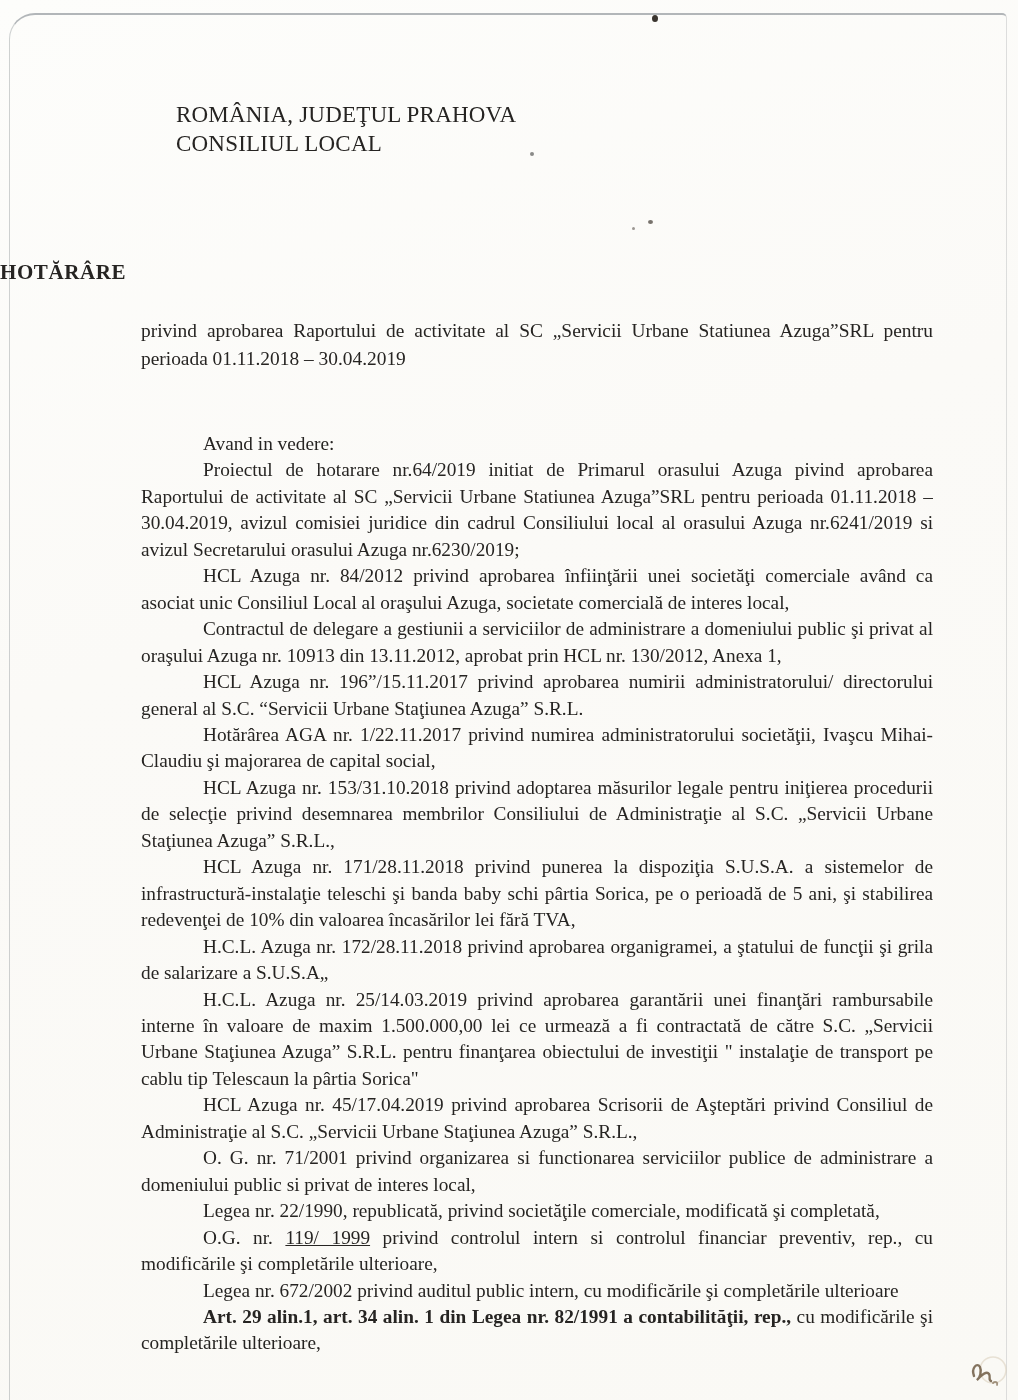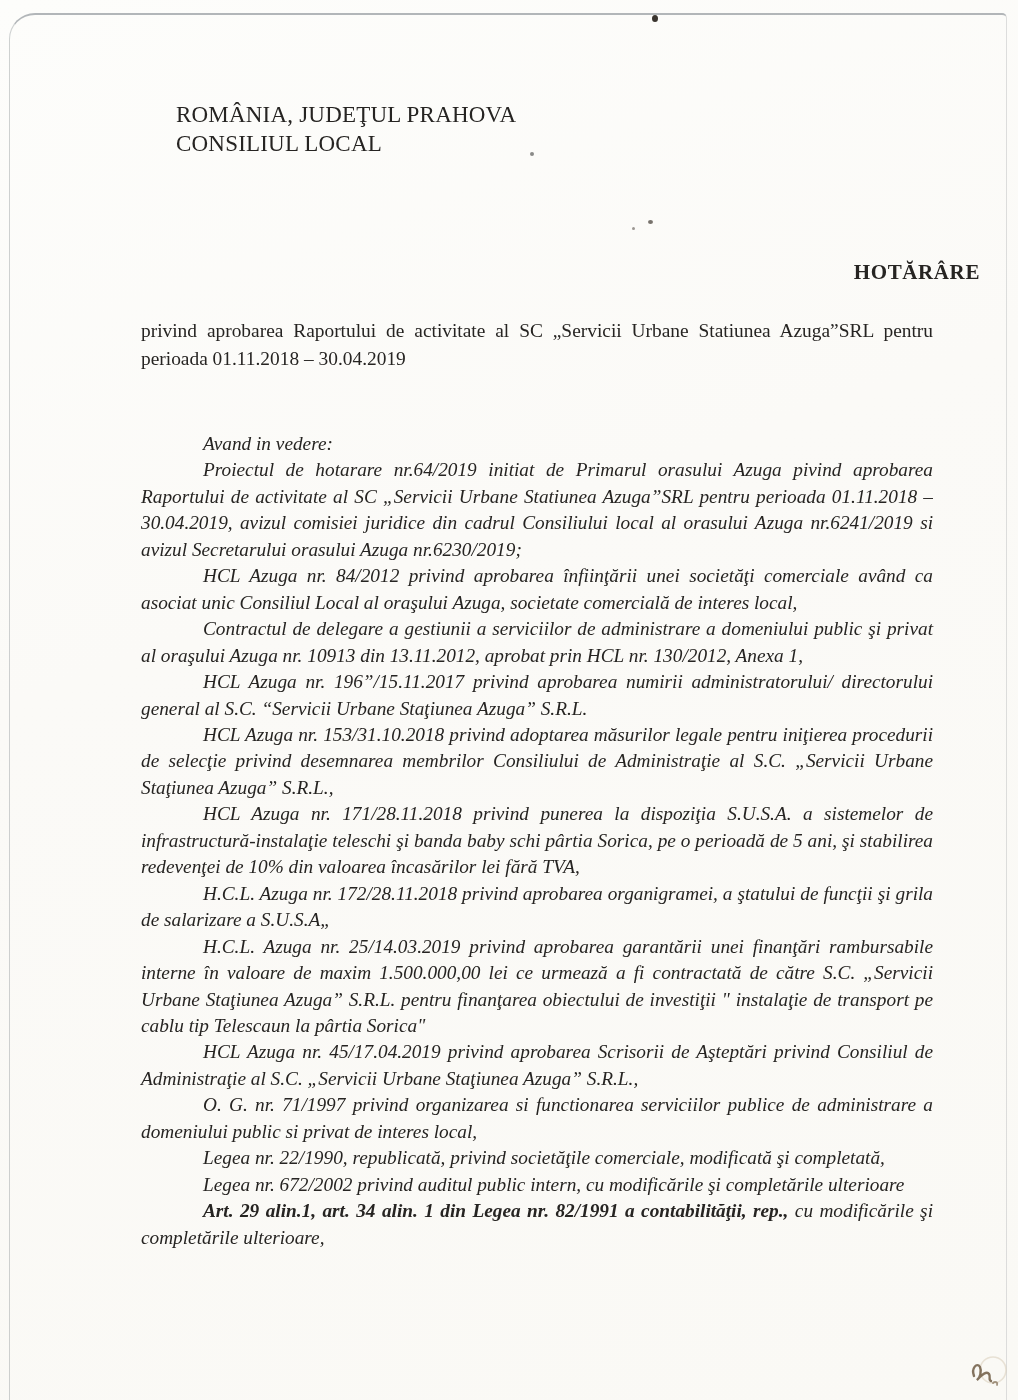--- a/index.html
+++ b/index.html
@@ -42,21 +42,21 @@
     line-height: 29px;
     letter-spacing: 0.2px;
     white-space: nowrap;
     margin-left: 35px;
   }
   .doc-title {
     position: absolute;
     left: 0;
     top: 260px;
     width: 980px;
-    text-align: right;
+    text-align: left;
     font-weight: bold;
     font-size: 21px;
     letter-spacing: 0.6px;
   }
   .doc-subtitle {
     position: absolute;
     left: 141px;
     top: 293px;
     width: 792px;
     font-size: 19.4px;
@@ -69,21 +69,20 @@
     left: 141px;
     top: 431px;
     width: 792px;
     font-size: 19.3px;
     line-height: 26.45px;
     text-align: justify;
   }
   .doc-body p {
     margin: 0;
     text-indent: 62px;
-    font-style: italic;
   }
   .doc-body p .u { text-decoration: underline; }
   .doc-body p .b { font-weight: bold; }
   .corner-mark {
     position: absolute;
     left: 960px;
     top: 1350px;
     pointer-events: none;
   }
 </style>
@@ -107,27 +106,29 @@
   <div class="doc-title">HOTĂRÂRE</div>
 
   <div class="doc-subtitle">privind aprobarea Raportului de activitate al SC  „Servicii Urbane Statiunea Azuga”SRL pentru perioada 01.11.2018 – 30.04.2019</div>
 
   <section class="doc-body">
       <p><span>Avand in vedere:</span></p>
       <p><span>Proiectul de hotarare nr.64/2019 initiat de Primarul orasului Azuga pivind aprobarea Raportului de activitate al SC  „Servicii Urbane Statiunea Azuga”SRL pentru perioada 01.11.2018 – 30.04.2019, avizul comisiei juridice  din cadrul Consiliului local al orasului Azuga nr.6241/2019 si  avizul Secretarului orasului Azuga nr.6230/2019;</span></p>
       <p><span>HCL Azuga nr. 84/2012 privind aprobarea înfiinţării unei societăţi comerciale având ca asociat unic Consiliul Local al oraşului Azuga, societate comercială de interes local,</span></p>
       <p><span>Contractul de delegare a gestiunii a serviciilor de administrare a domeniului public şi privat al oraşului Azuga nr. 10913 din 13.11.2012, aprobat prin HCL nr. 130/2012, Anexa 1,</span></p>
       <p><span>HCL Azuga nr. 196”/15.11.2017 privind aprobarea numirii administratorului/ directorului general  al S.C. “Servicii Urbane Staţiunea Azuga” S.R.L.</span></p>
+      <p><span>Hotărârea AGA nr. 1/22.11.2017 privind numirea administratorului societăţii, Ivaşcu Mihai-Claudiu şi majorarea de capital social,</span></p>
       <p><span>HCL Azuga nr. 153/31.10.2018 privind adoptarea măsurilor legale pentru iniţierea procedurii de selecţie privind desemnarea membrilor Consiliului de Administraţie al S.C. „Servicii Urbane Staţiunea Azuga” S.R.L.,</span></p>
       <p><span>HCL Azuga nr. 171/28.11.2018 privind punerea la dispoziţia S.U.S.A. a sistemelor de infrastructură-instalaţie teleschi şi banda baby schi pârtia Sorica, pe o perioadă de 5 ani, şi stabilirea redevenţei de 10% din valoarea încasărilor lei fără TVA,</span></p>
       <p><span>H.C.L. Azuga nr. 172/28.11.2018 privind aprobarea organigramei, a ştatului de funcţii şi grila de salarizare a S.U.S.A„</span></p>
       <p><span>H.C.L. Azuga nr. 25/14.03.2019 privind aprobarea garantării unei finanţări rambursabile interne în valoare de maxim 1.500.000,00 lei ce urmează a fi contractată de către S.C. „Servicii Urbane Staţiunea Azuga” S.R.L. pentru finanţarea obiectului de investiţii " instalaţie de transport pe cablu tip Telescaun la pârtia Sorica"</span></p>
       <p><span>HCL Azuga nr. 45/17.04.2019 privind aprobarea Scrisorii de Aşteptări privind Consiliul de Administraţie al S.C. „Servicii Urbane Staţiunea Azuga” S.R.L.,</span></p>
-      <p><span>O. G. nr. 71/1997 privind organizarea si functionarea serviciilor publice de administrare a domeniului public si privat de interes local,</span></p>
+      <p><span>O. G. nr. 71/2001 privind organizarea si functionarea serviciilor publice de administrare a domeniului public si privat de interes local,</span></p>
       <p><span>Legea nr. 22/1990, republicată, privind societăţile comerciale, modificată şi completată,</span></p>
+      <p><span>O.G.  nr. </span><span class="u">119/ 1999</span><span> privind controlul intern si controlul financiar preventiv, rep., cu modificările şi completările ulterioare,</span></p>
       <p><span>Legea nr. 672/2002 privind auditul public intern, cu modificările şi completările ulterioare</span></p>
       <p><span class="b">Art. 29 alin.1, art. 34 alin. 1 din Legea nr. 82/1991 a contabilităţii, rep.,</span><span> cu modificările şi completările ulterioare,</span></p>
     </section>
 
   <svg class="corner-mark" width="56" height="48" viewBox="0 0 56 48">
     <circle cx="33" cy="20" r="13" fill="none" stroke="#d8cdb9" stroke-width="1.6" opacity="0.55"></circle>
     <path d="M14 26 C11 18, 17 12, 20 17 C22 21, 20 28, 17 30 C22 24, 27 21, 29 24 C31 27, 28 30, 31 31" fill="none" stroke="#6f5c44" stroke-width="2.4" stroke-linecap="round" opacity="0.85"></path>
     <path d="M33 33 C35 31, 38 32, 37 35" fill="none" stroke="#7d6a50" stroke-width="1.8" stroke-linecap="round" opacity="0.7"></path>
   </svg>
 

